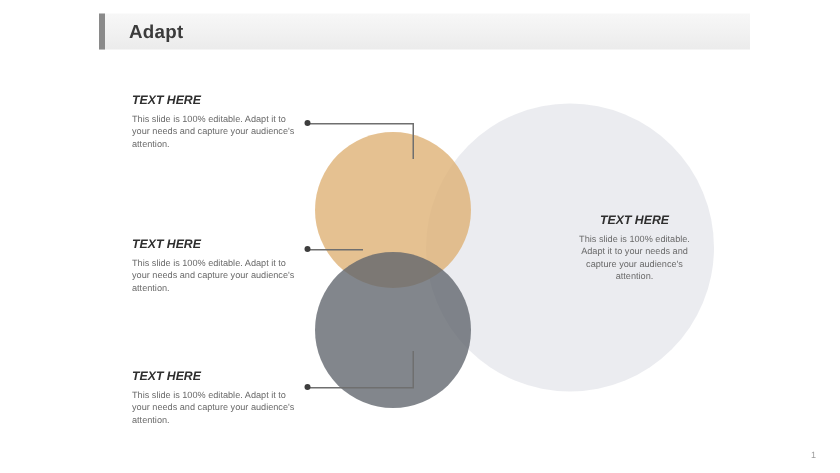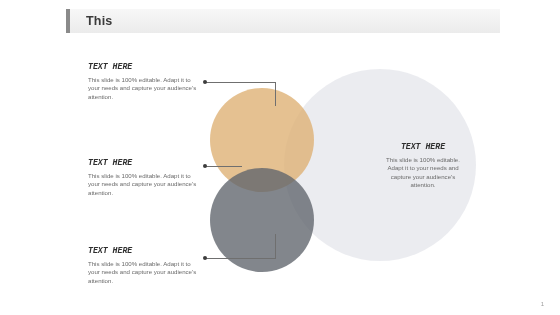--- a/index.html
+++ b/index.html
@@ -100,21 +100,20 @@
     position: absolute;
     width: 112px;
   }
   .txt-head {
     font-size: 8.2px;
     font-weight: bold;
     font-style: italic;
     color: #2f2f2f;
     margin: 0 0 4px 0;
     line-height: 10px;
-    font-family: Liberation Mono, monospace;
   }
   .txt-body {
     font-size: 6.1px;
     color: #6a6a6a;
     line-height: 8.4px;
     margin: 0;
   }
   .txt-right {
     position: absolute;
     left: 378px;
@@ -137,21 +136,21 @@
     color: #9b9b9b;
   }
 </style>
 </head>
 <body>
 
 <div class="slide">
 
   <div class="title-bar"></div>
   <div class="title-accent"></div>
-  <div class="title-text">This</div>
+  <div class="title-text">Adapt</div>
 
   <div class="venn">
     <div class="circle circle-big"></div>
     <div class="circle circle-top"></div>
     <div class="circle circle-bottom"></div>
   </div>
 
   <div class="leader" style="left:206px; top:82px; width:70px; height:0; border-top-width:1px;"></div>
   <div class="leader" style="left:275px; top:82px; width:0; height:24px; border-left-width:1px;"></div>
   <div class="dot" style="left:203px; top:80px;"></div>

